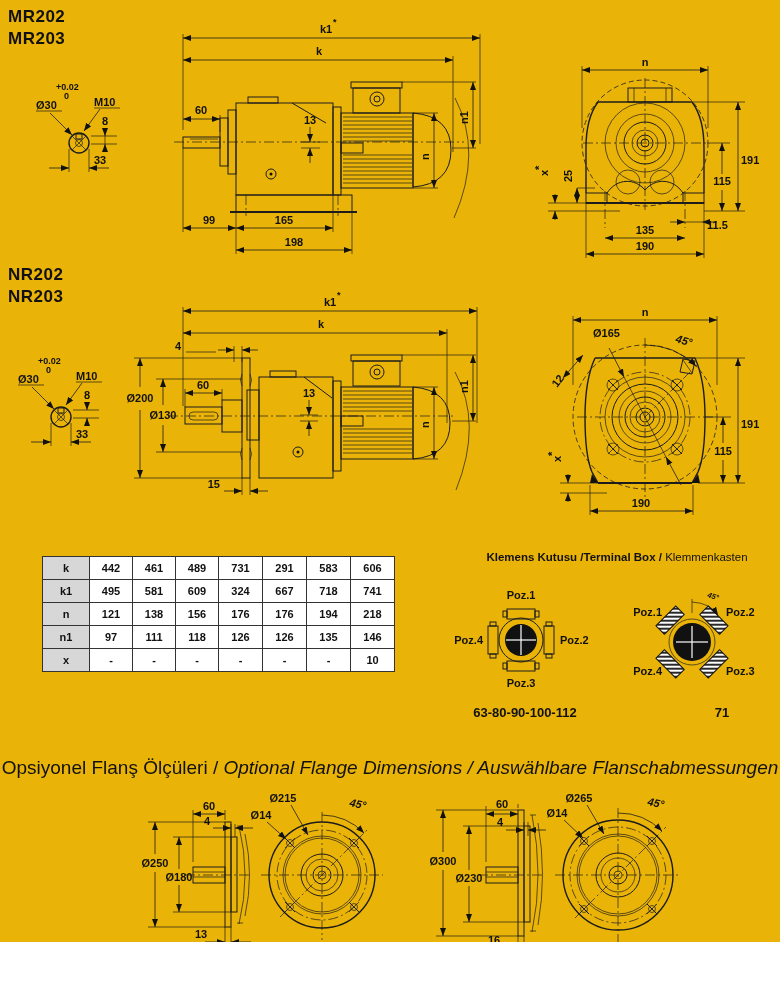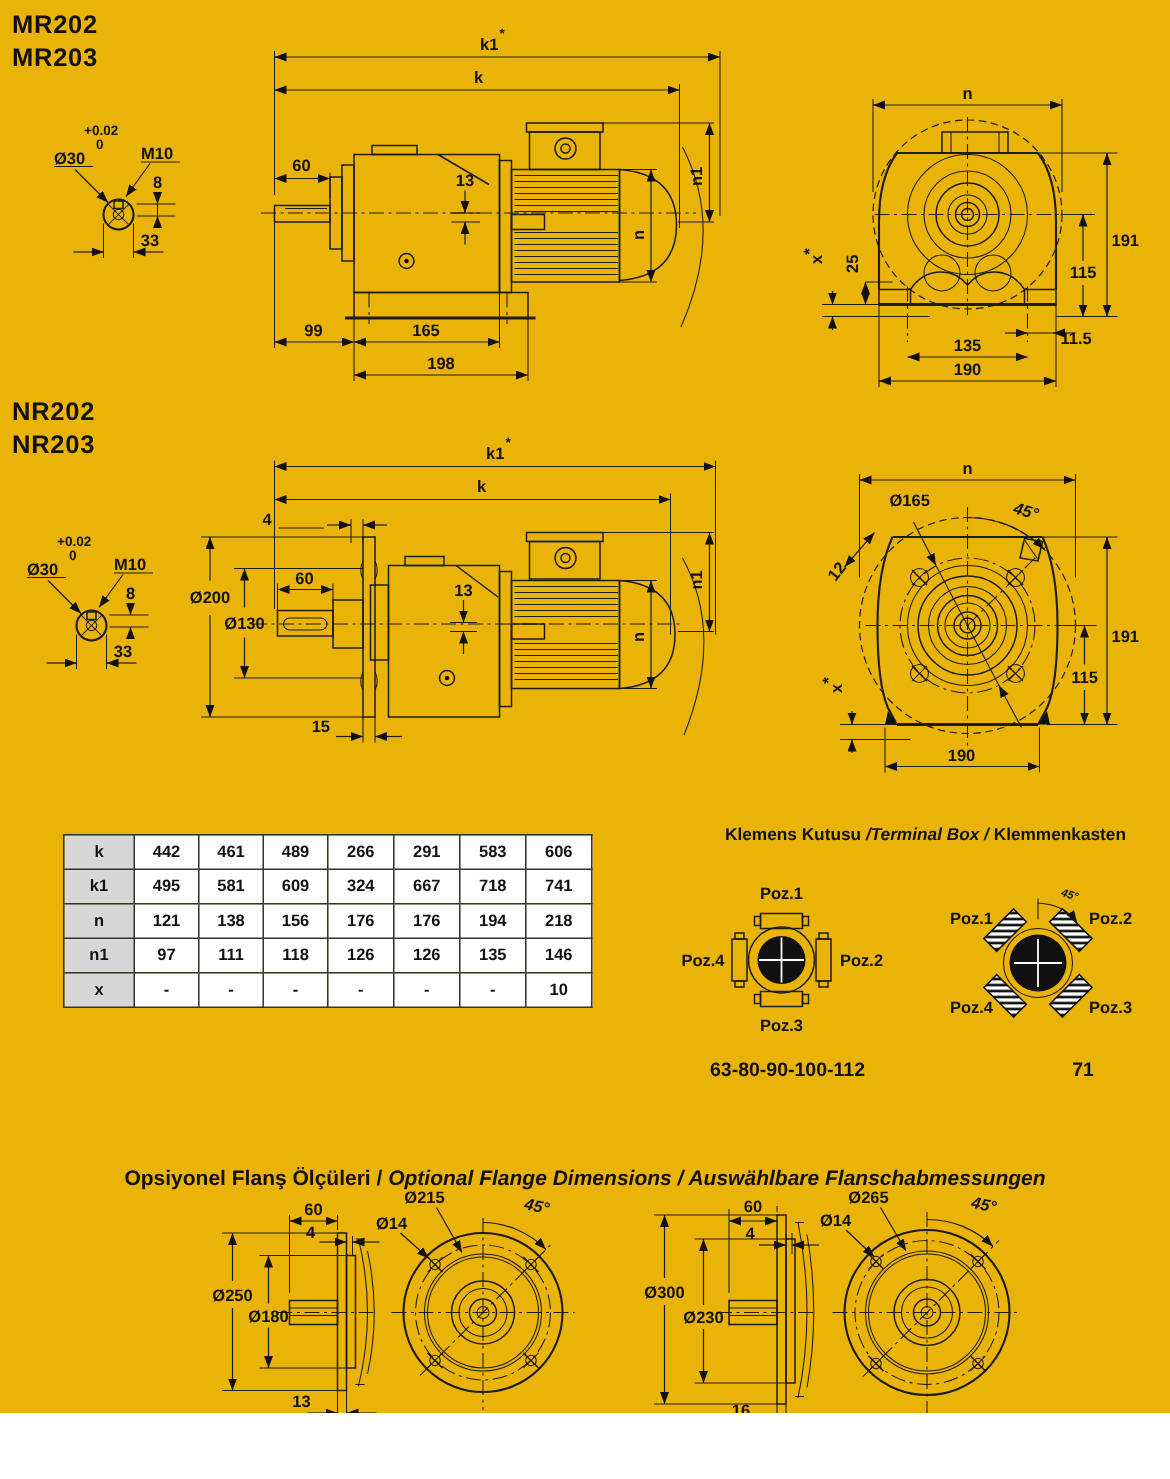--- a/index.html
+++ b/index.html
@@ -22,24 +22,24 @@
   .fl{fill:#111;stroke:none;}
   .wh{stroke:#fff;stroke-width:1.2;fill:none;}
   
   .dim-table{border-collapse:collapse;table-layout:fixed;width:352px;font-size:11px;font-weight:bold;}
   .dim-table td{border:1px solid #333;text-align:center;vertical-align:middle;height:22px;padding:0;background:#fff;}
   .dim-table td.gray{background:#d7d7d7;}
   .dim-table td.title{height:23px;background:#d7d7d7;font-size:11.5px;}
   .dim-table .it{font-style:italic;font-weight:bold;}
   .dim-table .nrm{font-weight:normal;}
   .tb-title{font-size:11.5px;font-weight:bold;text-align:center;}
-  .tb-title .it{font-style:italic;}
-  .tb-title .nrm{font-weight:bold;}
+  .tb-title .it{}
+  .tb-title .nrm{font-weight:normal;}
   .caption{font-size:13px;font-weight:bold;text-align:center;}
-  .flange-heading{width:780px;text-align:center;font-size:14px;font-weight:bold;margin-top:20px;}
+  .flange-heading{width:780px;text-align:center;font-size:19px;font-weight:normal;}
   .flange-heading .it{font-style:italic;}
   .opt-label{font-size:13px;font-weight:normal;text-align:center;}
 </style>
 </head>
 <body>
 
 <div id="page">
 
   <div class="abs model-title" style="left:8px;top:6px;">
     <div>MR202</div>
@@ -457,21 +457,21 @@
         <col style="width:44px">
         <col style="width:44px">
         <col style="width:44px">
       </colgroup>
     <tbody>
     <tr>
       <td class="gray">k</td>
       <td>442</td>
           <td>461</td>
           <td>489</td>
-          <td>266</td>
+          <td>731</td>
           <td>291</td>
           <td>583</td>
           <td>606</td>
     </tr>
     <tr>
       <td class="gray">k1</td>
       <td>495</td>
           <td>581</td>
           <td>609</td>
           <td>324</td>

